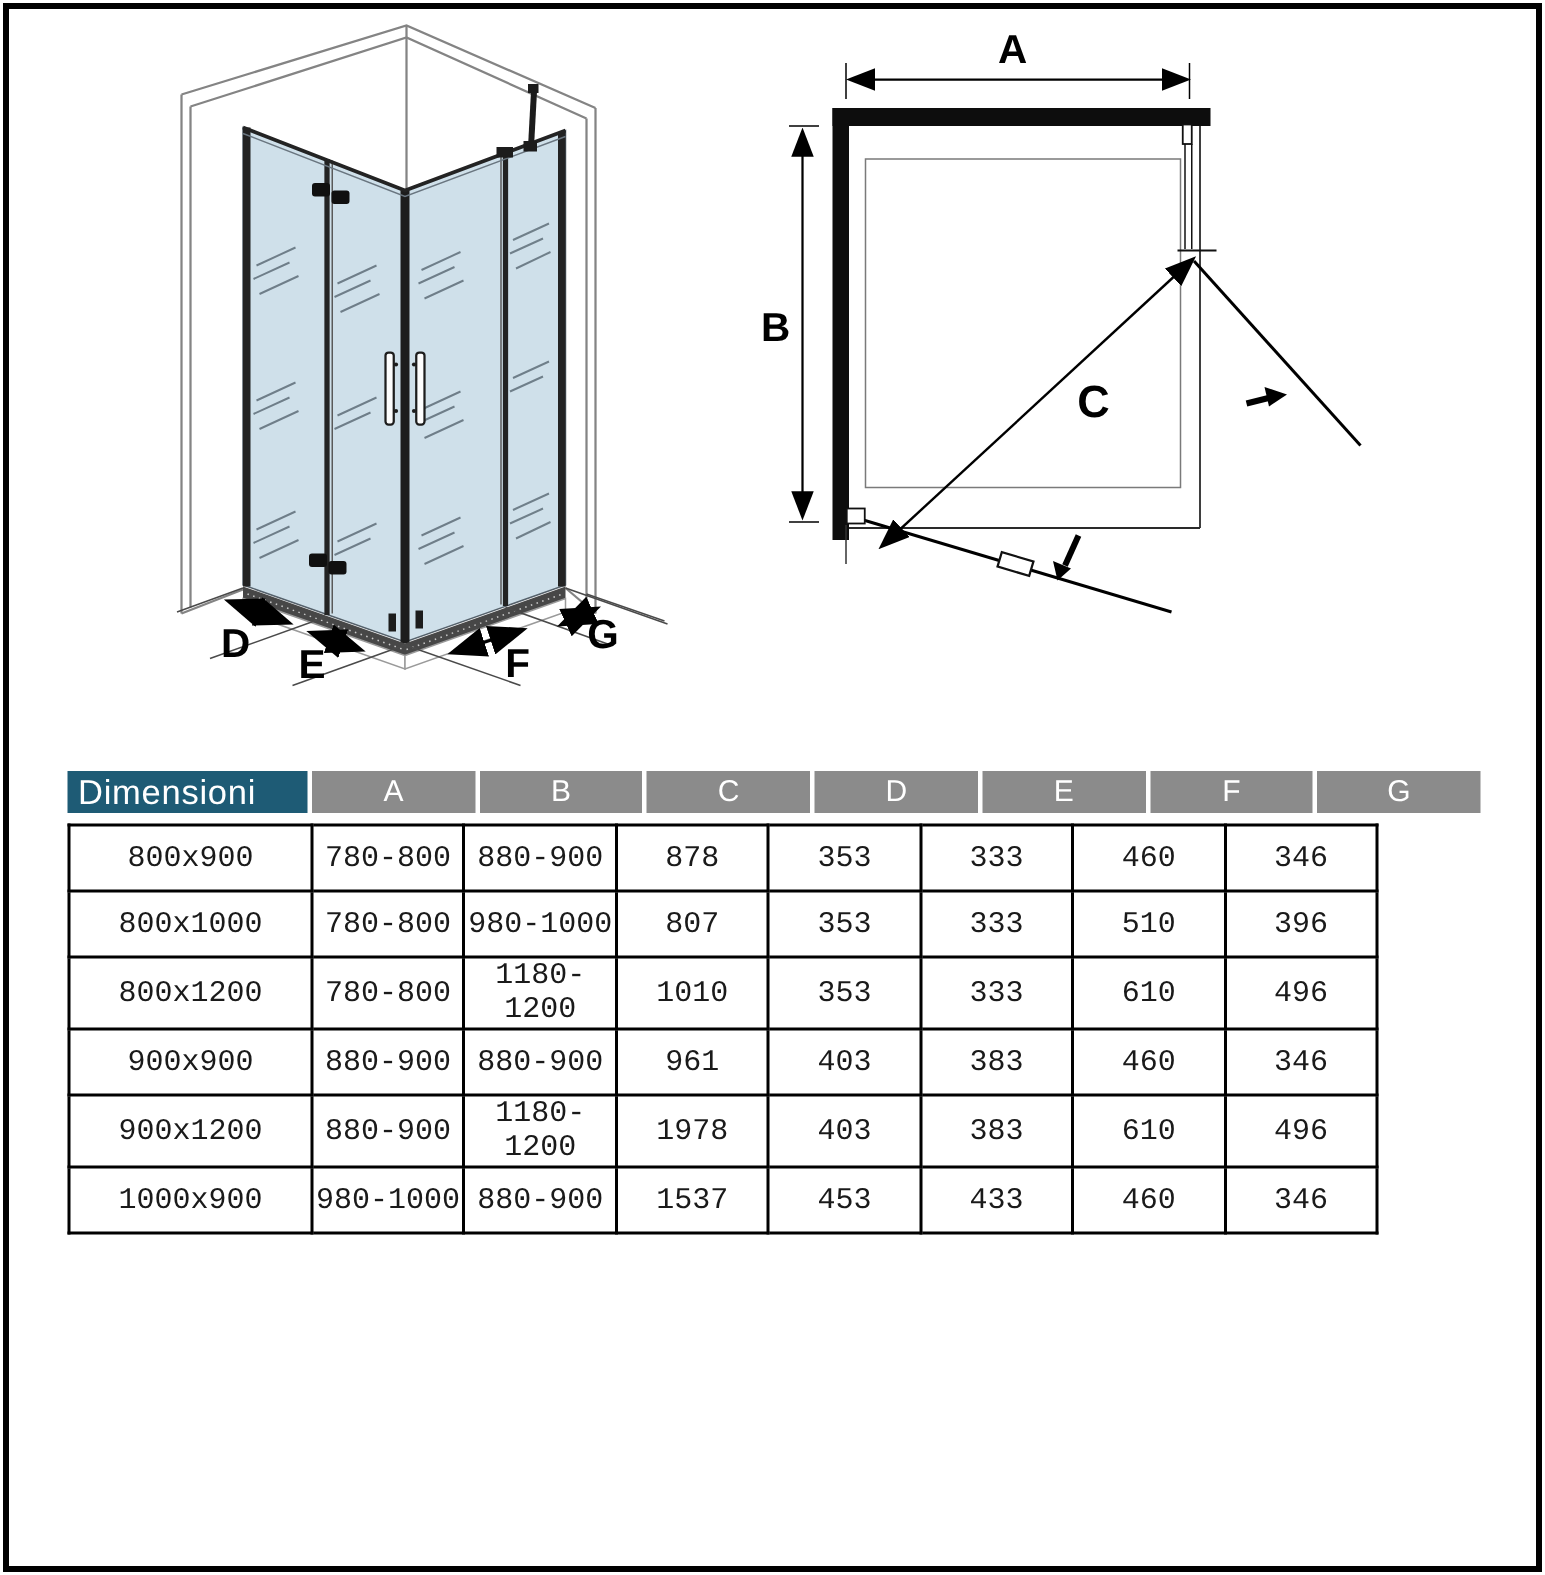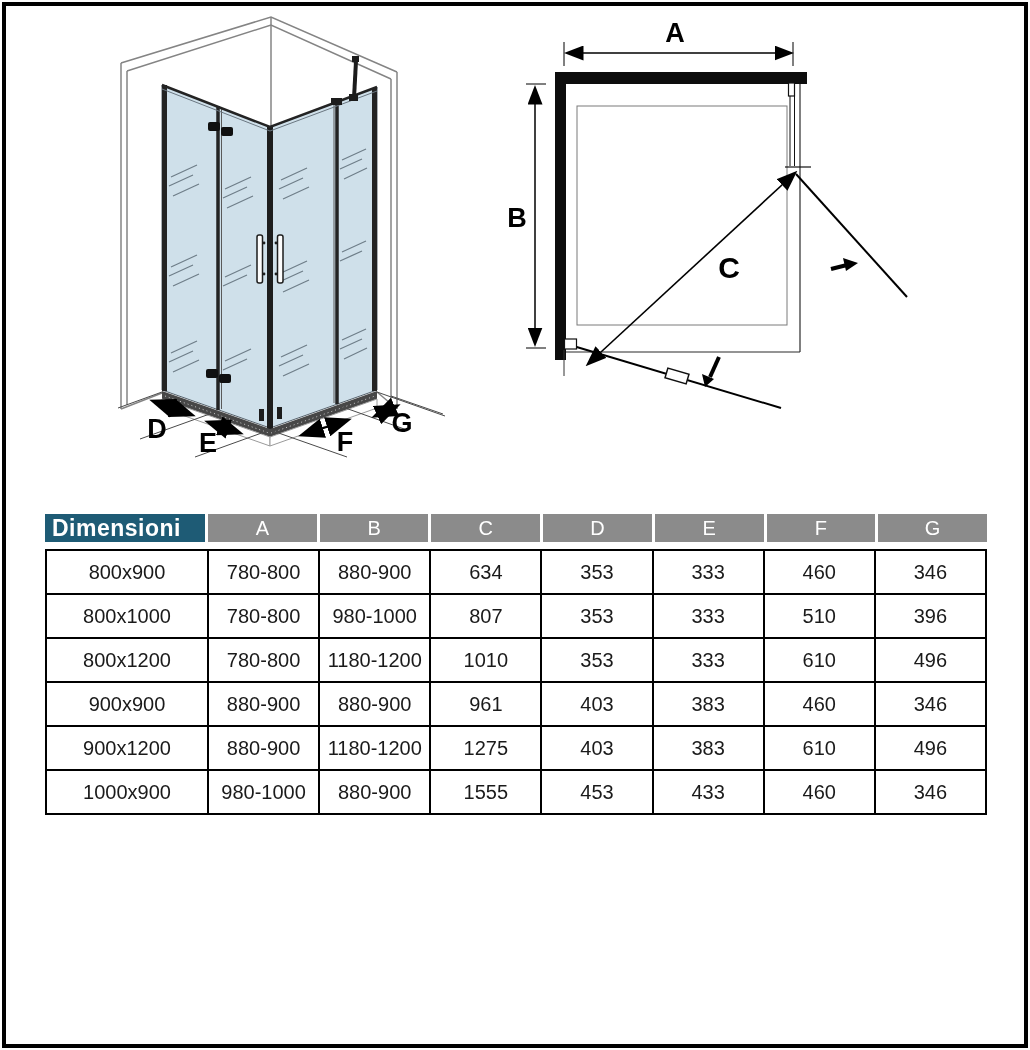--- a/index.html
+++ b/index.html
@@ -2,23 +2,23 @@
 <html><head>
 <meta charset="utf-8">
 <style>
   html,body{margin:0;padding:0;background:#fff;}
   body{width:1030px;height:1050px;position:relative;font-family:"Liberation Sans",sans-serif;overflow:hidden;}
   .page-frame{position:absolute;inset:2px;border:4px solid #000;pointer-events:none;}
   .iso-svg{position:absolute;left:55px;top:5px;}
   .plan-svg{position:absolute;left:500px;top:20px;}
   .dim-table{position:absolute;left:45px;top:514px;width:942px;}
   .hdr{display:grid;grid-template-columns:160px repeat(7,1fr);gap:3px;height:28px;}
-  .hdr-corner{background:#1e5b75;color:#fff;font-weight:bold;font-size:23px;line-height:28px;padding-left:7px;letter-spacing:.5px;}
+  .hdr-corner{background:#1e5b75;color:#fff;font-weight:normal;font-size:23px;line-height:28px;padding-left:7px;letter-spacing:.5px;}
   .hdr-col{background:#8b8b8b;color:#fff;font-size:20px;text-align:center;line-height:28px;}
-  table.tbody-grid{margin-top:7px;border-collapse:collapse;width:942px;table-layout:fixed;}
+  table.tbody-grid{margin-top:7px;border-collapse:collapse;width:874px;table-layout:fixed;font-family:Liberation Mono, monospace;}
   table.tbody-grid td{border:2px solid #000;height:42px;text-align:center;vertical-align:middle;
     font-size:20px;color:#1a1a1a;padding:0;overflow:hidden;}
   svg text.dimlbl{font-family:"Liberation Sans",sans-serif;font-weight:bold;fill:#000;}
 </style>
 </head>
 <body>
 
 <div class="page-frame"></div>
 
 <svg class="iso-svg" width="400" height="475" viewBox="0 0 400 475">
@@ -210,21 +210,21 @@
         <col>
         <col>
         <col>
         <col>
     </colgroup>
     <tbody>
       <tr>
         <td>800x900</td>
         <td>780-800</td>
         <td>880-900</td>
-        <td>634</td>
+        <td>878</td>
         <td>353</td>
         <td>333</td>
         <td>460</td>
         <td>346</td>
       </tr>
       <tr>
         <td>800x1000</td>
         <td>780-800</td>
         <td>980-1000</td>
         <td>807</td>
@@ -250,31 +250,31 @@
         <td>961</td>
         <td>403</td>
         <td>383</td>
         <td>460</td>
         <td>346</td>
       </tr>
       <tr>
         <td>900x1200</td>
         <td>880-900</td>
         <td>1180-1200</td>
-        <td>1275</td>
+        <td>1978</td>
         <td>403</td>
         <td>383</td>
         <td>610</td>
         <td>496</td>
       </tr>
       <tr>
         <td>1000x900</td>
         <td>980-1000</td>
         <td>880-900</td>
-        <td>1555</td>
+        <td>1537</td>
         <td>453</td>
         <td>433</td>
         <td>460</td>
         <td>346</td>
       </tr>
     </tbody>
   </table>
 </div>
 
 </body></html>

